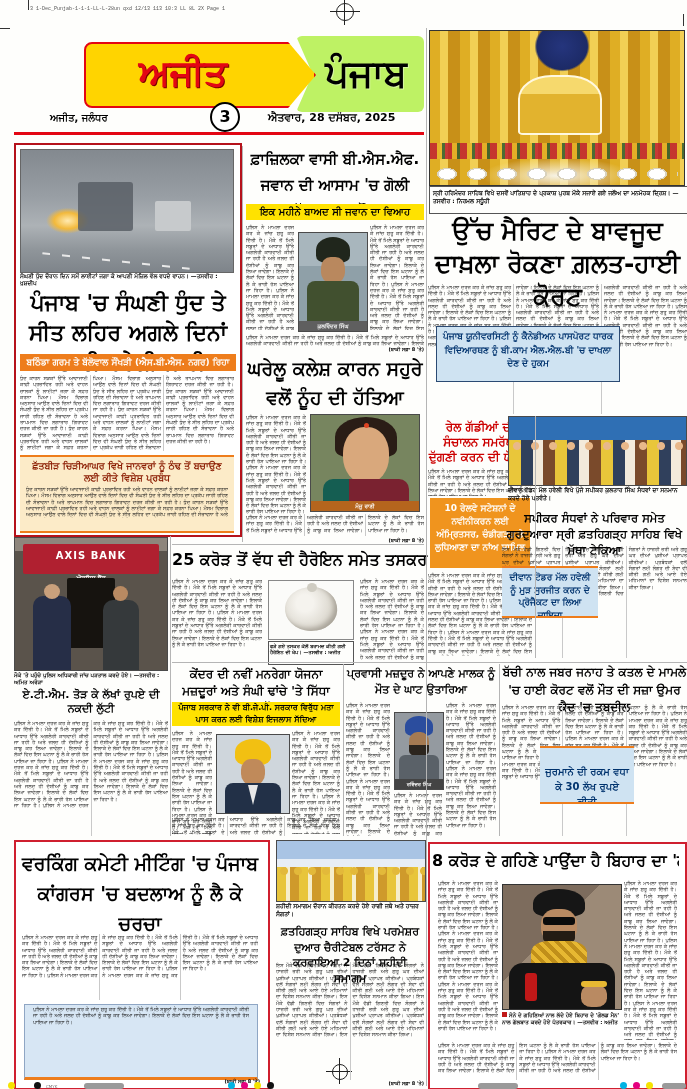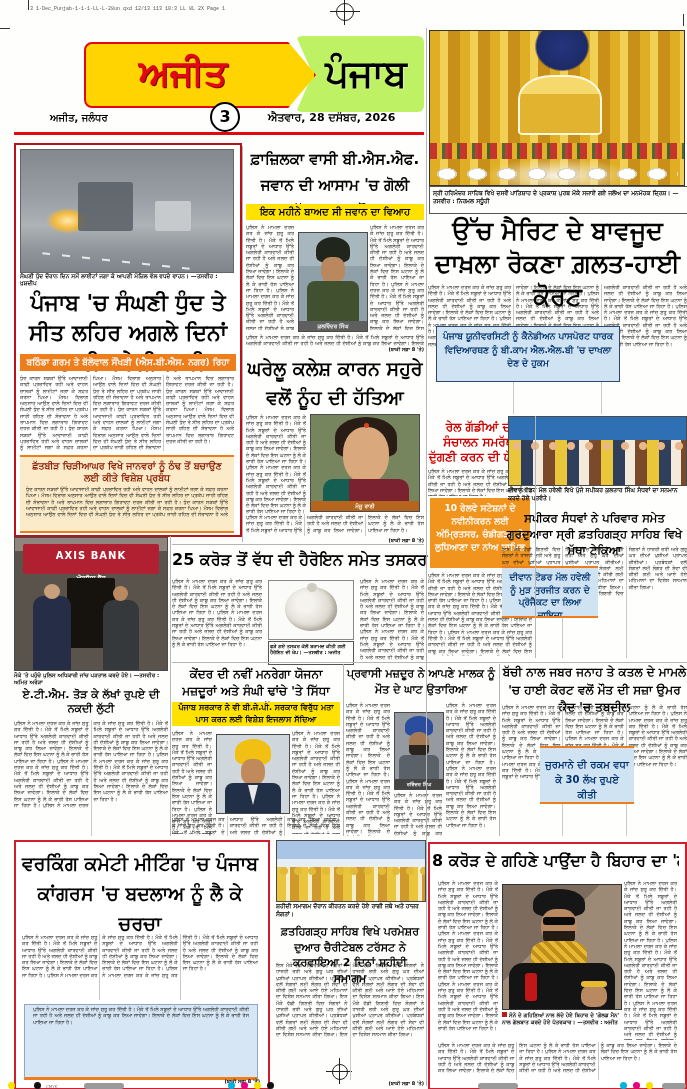--- a/index.html
+++ b/index.html
@@ -46,21 +46,21 @@
   </div>
   <div class="abs" style="left:84px;top:42px;width:228px;height:62px;background:#ffd400;border:2px solid #e30613;border-radius:8px;
               clip-path:polygon(0 0,88% 0,100% 50%,88% 100%,0 100%);z-index:2;">
     <div style="position:absolute;left:0;right:34px;top:0;bottom:0;color:#e30613;font-weight:bold;font-size:36px;
                 line-height:58px;text-align:center;text-shadow:1px 1px 0 #7a0000;white-space:nowrap;">ਅਜੀਤ</div>
   </div>
   <div class="abs" style="left:210px;top:102px;width:26px;height:26px;border:2px solid #000;border-radius:50%;background:#fff;z-index:3;">
     <div style="width:100%;height:100%;font-weight:bold;font-size:16px;line-height:26px;text-align:center;color:#000;">3</div>
   </div>
   <div class="abs" style="left:50px;top:112px;width:150px;font-weight:bold;font-size:10px;color:#000;white-space:nowrap;">ਅਜੀਤ, ਜਲੰਧਰ</div>
-  <div class="abs" style="left:268px;top:111px;width:160px;font-weight:bold;font-size:11px;color:#000;white-space:nowrap;">ਐਤਵਾਰ, 28 ਦਸੰਬਰ, 2026</div>
+  <div class="abs" style="left:268px;top:111px;width:160px;font-weight:bold;font-size:11px;color:#000;white-space:nowrap;">ਐਤਵਾਰ, 28 ਦਸੰਬਰ, 2025</div>
   <div class="abs" style="left:14px;top:132px;width:410px;height:3px;background:#e30613;"></div>
 </div>
 
 <div class="abs" style="left:14px;top:143px;width:224px;height:390px;border:2px solid #b5121b;background:#fff;">
   <div class="ph" style="left:4px;top:4px;width:212px;height:122px;border-color:#666;
               background:
                radial-gradient(ellipse 30px 18px at 22% 58%, #ffeab0 0%, #f2b93c 45%, rgba(242,185,60,0) 72%),
                radial-gradient(ellipse 12px 8px at 71% 52%, #f0ede6 0%, rgba(240,237,230,0) 75%),
                linear-gradient(180deg,#83898f 0%,#989ea4 38%,#adb2b6 62%,#8f959a 82%,#7e848a 100%);">
     <div style="position:absolute;left:27%;top:26%;width:26%;height:40%;background:#595f66;border-radius:3px;opacity:.85;"></div>
@@ -193,21 +193,21 @@
              repeating-linear-gradient(90deg,#e9c63a 0 12px,#30405c 12px 24px,#f3eadb 24px 34px,#7a4a2b 34px 46px);
             background-size:18px 16px,100% 100%,100% 100%;background-repeat:repeat-x,no-repeat,no-repeat;
             background-position:0 22px,0 0,0 0;"></div>
 <div class="cap" style="position:absolute;left:508px;top:486px;width:177px;height:22px;font-size:6px;line-height:8px;">ਦੀਵਾਨ ਟੋਡਰ ਮੱਲ ਹਵੇਲੀ ਵਿਖੇ ਪੁੱਜੇ ਸਪੀਕਰ ਕੁਲਤਾਰ ਸਿੰਘ ਸੰਧਵਾਂ ਦਾ ਸਨਮਾਨ ਕਰਦੇ ਹੋਏ ਪਤਵੰਤੇ।</div>
 <div class="hl" style="position:absolute;left:502px;top:510px;width:185px;height:32px;font-size:11.5px;line-height:16px;">ਸਪੀਕਰ ਸੰਧਵਾਂ ਨੇ ਪਰਿਵਾਰ ਸਮੇਤ ਗੁਰਦੁਆਰਾ ਸ੍ਰੀ ਫ਼ਤਹਿਗੜ੍ਹ ਸਾਹਿਬ ਵਿਖੇ ਮੱਥਾ ਟੇਕਿਆ</div>
 <div class="body-sm cols3" style="position:absolute;left:502px;top:546px;width:185px;height:112px;">ਇਸ ਮੌਕੇ ਵੱਡੀ ਗਿਣਤੀ ਵਿਚ ਸੰਗਤਾਂ ਨੇ ਹਾਜ਼ਰੀ ਭਰੀ ਅਤੇ ਗੁਰੂ ਘਰ ਦੀਆਂ ਖੁਸ਼ੀਆਂ ਪ੍ਰਾਪਤ ਕੀਤੀਆਂ। ਪ੍ਰਬੰਧਕਾਂ ਵਲੋਂ ਸੰਗਤਾਂ ਲਈ ਲੰਗਰ ਦੀ ਸੇਵਾ ਵੀ ਕੀਤੀ ਗਈ ਅਤੇ ਆਏ ਹੋਏ ਮਹਿਮਾਨਾਂ ਦਾ ਵਿਸ਼ੇਸ਼ ਸਨਮਾਨ ਕੀਤਾ ਗਿਆ। ਇਸ ਮੌਕੇ ਵੱਡੀ ਗਿਣਤੀ ਵਿਚ ਸੰਗਤਾਂ ਨੇ ਹਾਜ਼ਰੀ ਭਰੀ ਅਤੇ ਗੁਰੂ ਘਰ ਦੀਆਂ ਖੁਸ਼ੀਆਂ ਪ੍ਰਾਪਤ ਕੀਤੀਆਂ। ਪ੍ਰਬੰਧਕਾਂ ਵਲੋਂ ਸੰਗਤਾਂ ਲਈ ਲੰਗਰ ਦੀ ਸੇਵਾ ਵੀ ਕੀਤੀ ਗਈ ਅਤੇ ਆਏ ਹੋਏ ਮਹਿਮਾਨਾਂ ਦਾ ਵਿਸ਼ੇਸ਼ ਸਨਮਾਨ ਕੀਤਾ ਗਿਆ। ਇਸ ਮੌਕੇ ਵੱਡੀ ਗਿਣਤੀ ਵਿਚ ਸੰਗਤਾਂ ਨੇ ਹਾਜ਼ਰੀ ਭਰੀ ਅਤੇ ਗੁਰੂ ਘਰ ਦੀਆਂ ਖੁਸ਼ੀਆਂ ਪ੍ਰਾਪਤ ਕੀਤੀਆਂ। ਪ੍ਰਬੰਧਕਾਂ ਵਲੋਂ ਸੰਗਤਾਂ ਲਈ ਲੰਗਰ ਦੀ ਸੇਵਾ ਵੀ ਕੀਤੀ ਗਈ ਅਤੇ ਆਏ ਹੋਏ ਮਹਿਮਾਨਾਂ ਦਾ ਵਿਸ਼ੇਸ਼ ਸਨਮਾਨ ਕੀਤਾ ਗਿਆ। </div>
 <div class="abs bluebox orangeframe" style="left:502px;top:566px;width:96px;height:52px;font-size:9px;line-height:12.5px;padding:3px 4px;box-sizing:border-box;">ਦੀਵਾਨ ਟੋਡਰ ਮੱਲ ਹਵੇਲੀ ਨੂੰ ਮੁੜ ਸੁਰਜੀਤ ਕਰਨ ਦੇ ਪ੍ਰੋਜੈਕਟ ਦਾ ਲਿਆ ਜਾਇਜ਼ਾ</div>
 
 <div class="hl" style="position:absolute;left:502px;top:664px;width:185px;height:36px;font-size:12px;line-height:17.5px;">ਬੱਚੀ ਨਾਲ ਜਬਰ ਜਨਾਹ ਤੇ ਕਤਲ ਦੇ ਮਾਮਲੇ 'ਚ ਹਾਈ ਕੋਰਟ ਵਲੋਂ ਮੌਤ ਦੀ ਸਜ਼ਾ ਉਮਰ ਕੈਦ 'ਚ ਤਬਦੀਲ</div>
 <div class="body-sm cols3" style="position:absolute;left:502px;top:704px;width:185px;height:132px;">ਪੁਲਿਸ ਨੇ ਮਾਮਲਾ ਦਰਜ ਕਰ ਕੇ ਜਾਂਚ ਸ਼ੁਰੂ ਕਰ ਦਿੱਤੀ ਹੈ। ਮੌਕੇ ਤੋਂ ਮਿਲੇ ਸਬੂਤਾਂ ਦੇ ਆਧਾਰ ਉੱਤੇ ਅਗਲੇਰੀ ਕਾਰਵਾਈ ਕੀਤੀ ਜਾ ਰਹੀ ਹੈ ਅਤੇ ਜਲਦ ਹੀ ਦੋਸ਼ੀਆਂ ਨੂੰ ਕਾਬੂ ਕਰ ਲਿਆ ਜਾਵੇਗਾ। ਇਲਾਕੇ ਦੇ ਲੋਕਾਂ ਵਿਚ ਇਸ ਘਟਨਾ ਨੂੰ ਲੈ ਕੇ ਭਾਰੀ ਰੋਸ ਪਾਇਆ ਜਾ ਰਿਹਾ ਹੈ। ਪੁਲਿਸ ਨੇ ਮਾਮਲਾ ਦਰਜ ਕਰ ਕੇ ਜਾਂਚ ਸ਼ੁਰੂ ਕਰ ਦਿੱਤੀ ਹੈ। ਮੌਕੇ ਤੋਂ ਮਿਲੇ ਸਬੂਤਾਂ ਦੇ ਆਧਾਰ ਉੱਤੇ ਅਗਲੇਰੀ ਕਾਰਵਾਈ ਕੀਤੀ ਜਾ ਰਹੀ ਹੈ ਅਤੇ ਜਲਦ ਹੀ ਦੋਸ਼ੀਆਂ ਨੂੰ ਕਾਬੂ ਕਰ ਲਿਆ ਜਾਵੇਗਾ। ਇਲਾਕੇ ਦੇ ਲੋਕਾਂ ਵਿਚ ਇਸ ਘਟਨਾ ਨੂੰ ਲੈ ਕੇ ਭਾਰੀ ਰੋਸ ਪਾਇਆ ਜਾ ਰਿਹਾ ਹੈ। ਪੁਲਿਸ ਨੇ ਮਾਮਲਾ ਦਰਜ ਕਰ ਕੇ ਜਾਂਚ ਸ਼ੁਰੂ ਕਰ ਦਿੱਤੀ ਹੈ। ਮੌਕੇ ਤੋਂ ਮਿਲੇ ਸਬੂਤਾਂ ਦੇ ਆਧਾਰ ਉੱਤੇ ਅਗਲੇਰੀ ਕਾਰਵਾਈ ਕੀਤੀ ਜਾ ਰਹੀ ਹੈ ਅਤੇ ਜਲਦ ਹੀ ਦੋਸ਼ੀਆਂ ਨੂੰ ਕਾਬੂ ਕਰ ਲਿਆ ਜਾਵੇਗਾ। ਇਲਾਕੇ ਦੇ ਲੋਕਾਂ ਵਿਚ ਇਸ ਘਟਨਾ ਨੂੰ ਲੈ ਕੇ ਭਾਰੀ ਰੋਸ ਪਾਇਆ ਜਾ ਰਿਹਾ ਹੈ। ਪੁਲਿਸ ਨੇ ਮਾਮਲਾ ਦਰਜ ਕਰ ਕੇ ਜਾਂਚ ਸ਼ੁਰੂ ਕਰ ਦਿੱਤੀ ਹੈ। ਮੌਕੇ ਤੋਂ ਮਿਲੇ ਸਬੂਤਾਂ ਦੇ ਆਧਾਰ ਉੱਤੇ ਅਗਲੇਰੀ ਕਾਰਵਾਈ ਕੀਤੀ ਜਾ ਰਹੀ ਹੈ ਅਤੇ ਜਲਦ ਹੀ ਦੋਸ਼ੀਆਂ ਨੂੰ ਕਾਬੂ ਕਰ ਲਿਆ ਜਾਵੇਗਾ। ਇਲਾਕੇ ਦੇ ਲੋਕਾਂ ਵਿਚ ਇਸ ਘਟਨਾ ਨੂੰ ਲੈ ਕੇ ਭਾਰੀ ਰੋਸ ਪਾਇਆ ਜਾ ਰਿਹਾ ਹੈ। </div>
-<div class="abs bluebox orangeframe" style="left:540px;top:746px;width:94px;height:58px;font-size:10px;line-height:15px;padding:9px 4px;box-sizing:border-box;">ਜੁਰਮਾਨੇ ਦੀ ਰਕਮ ਵਧਾ ਕੇ 30 ਲੱਖ ਰੁਪਏ ਕੀਤੀ</div>
+<div class="abs bluebox orangeframe" style="left:540px;top:746px;width:94px;height:58px;font-size:10px;line-height:15px;padding:16px 4px;box-sizing:border-box;">ਜੁਰਮਾਨੇ ਦੀ ਰਕਮ ਵਧਾ ਕੇ 30 ਲੱਖ ਰੁਪਏ ਕੀਤੀ</div>
 
 <div class="ph" style="left:276px;top:840px;width:148px;height:60px;
             background:
              radial-gradient(circle 4px at 7px 6px, #e3b93a 0 3.5px, rgba(0,0,0,0) 4.5px),
              linear-gradient(180deg,#a9c4e4 0 30%,#e8eef5 30% 44%,rgba(0,0,0,0) 44%),
              repeating-linear-gradient(90deg,#e8c53a 0 9px,#f6eecb 9px 13px,#cf9a2b 13px 22px);
             background-size:14px 12px,100% 100%,100% 100%;background-repeat:repeat-x,no-repeat,no-repeat;
             background-position:0 24px,0 0,0 0;"></div>
 <div class="cap" style="position:absolute;left:276px;top:902px;width:148px;height:20px;font-size:6px;line-height:8px;">ਸ਼ਹੀਦੀ ਸਮਾਗਮ ਦੌਰਾਨ ਕੀਰਤਨ ਕਰਦੇ ਹੋਏ ਰਾਗੀ ਜਥੇ ਅਤੇ ਹਾਜ਼ਰ ਸੰਗਤਾਂ।</div>
 <div class="hl" style="position:absolute;left:276px;top:924px;width:148px;height:34px;font-size:11px;line-height:15.5px;">ਫ਼ਤਹਿਗੜ੍ਹ ਸਾਹਿਬ ਵਿਖੇ ਪਰਮੇਸ਼ਰ ਦੁਆਰ ਚੈਰੀਟੇਬਲ ਟਰੱਸਟ ਨੇ ਕਰਵਾਇਆ 2 ਦਿਨਾਂ ਸ਼ਹੀਦੀ ਸਮਾਗਮ</div>

